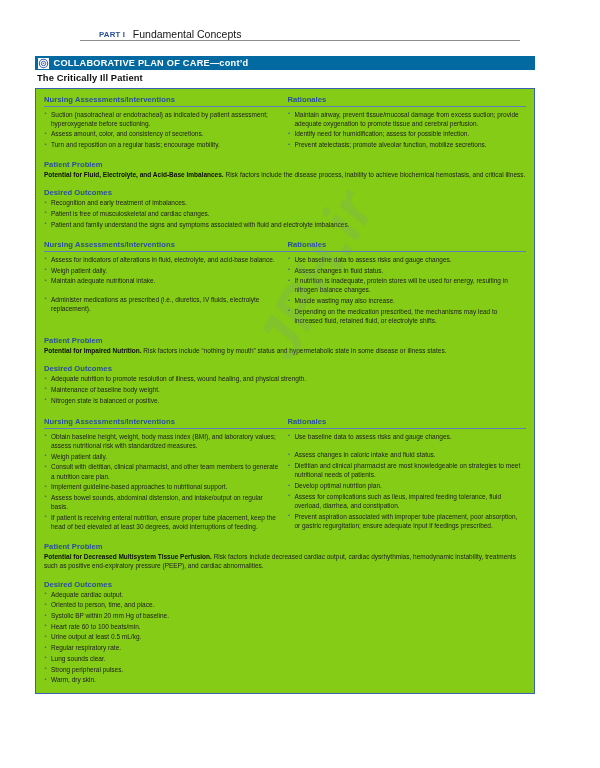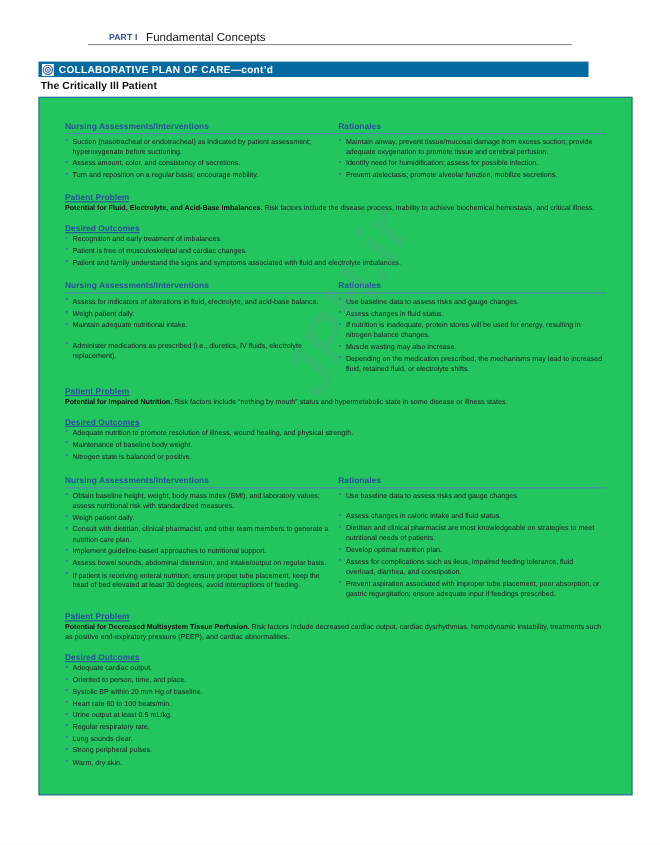--- a/index.html
+++ b/index.html
@@ -104,25 +104,25 @@
     font-weight: bold;
     color: #101010;
     letter-spacing: .1px;
   }
 
   
   .careplan {
     position: absolute;
     left: 35px;
     top: 88px;
-    width: 540px;
+    width: 500px;
     box-sizing: border-box;
     border: 1px solid #3a62b0;
-    background: #22c55e;
-    padding: 16px;
+    background: #84cc16;
+    padding: 1px;
   }
 
   .tbl {
     padding: 5px 7px 2px 7px;
   }
   .tbl-head {
     display: flex;
     border-bottom: 1px solid #5b7fbf;
     padding-bottom: 1.5px;
     margin-bottom: 3px;
@@ -165,21 +165,20 @@
   
   .block {
     padding: 3px 7px 2px 7px;
   }
   .block-label {
     font-size: 7.6px;
     font-weight: bold;
     color: #2a4f9b;
     margin-bottom: 1px;
     letter-spacing: .05px;
-    text-decoration: underline;
   }
   .problem-text {
     font-size: 6.5px;
     line-height: 9.4px;
     color: #1c1c1c;
     margin-bottom: 1px;
   }
   .problem-text b {
     font-weight: bold;
     color: #0d0d0d;

